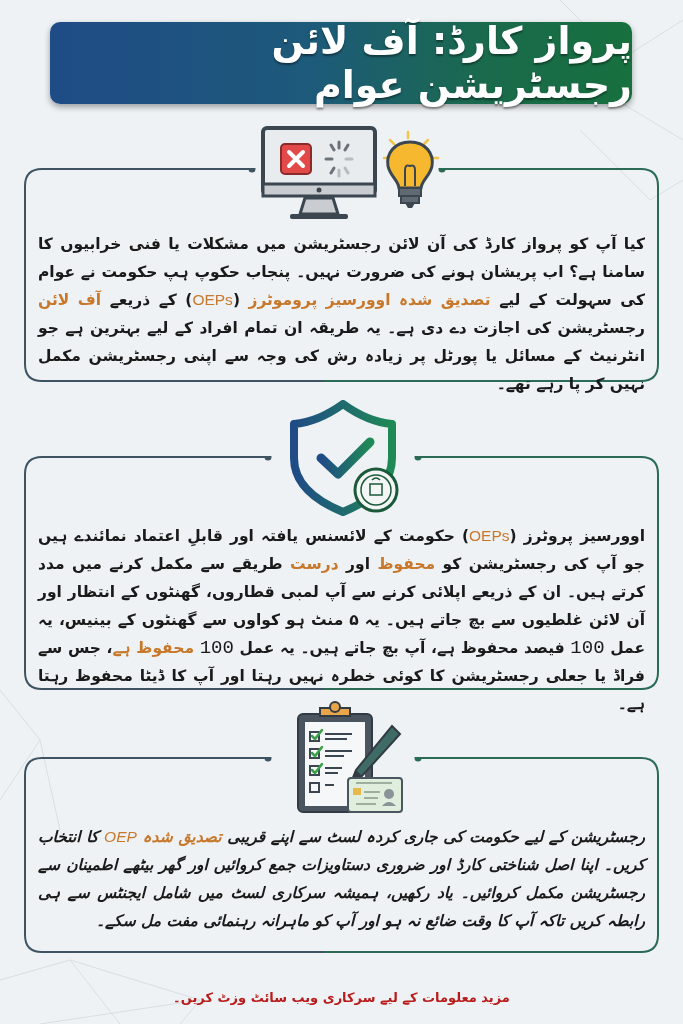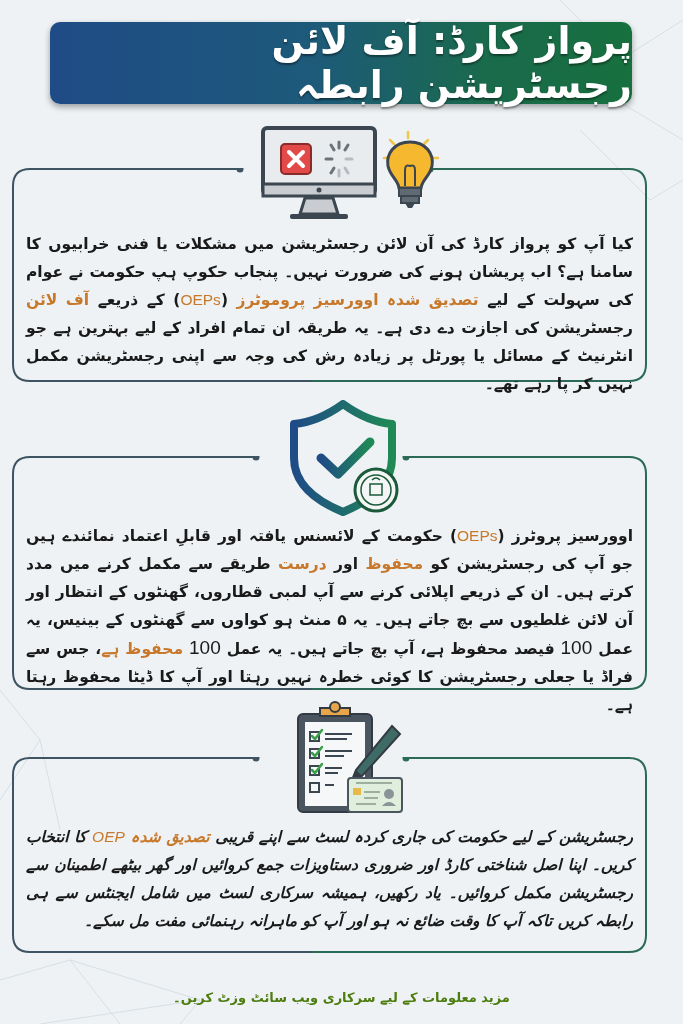--- a/index.html
+++ b/index.html
@@ -15,57 +15,57 @@
     background:linear-gradient(90deg,#1f4b86 0%,#1d5a7a 45%,#1a6a4c 75%,#17703e 100%);
     box-shadow:0 3px 6px rgba(0,0,0,.35);
     display:flex; align-items:center; justify-content:center; z-index:2;
   }
   .banner-title {
     color:#fff; font-size:38px; font-weight:bold; direction:rtl;
     font-family:"DejaVu Sans", sans-serif; letter-spacing:0;
     text-shadow:0 2px 2px rgba(0,0,0,.4);
   }
   .card {
-    position:absolute; left:12px; width:635px; z-index:1;
+    position:absolute; left:24px; width:635px; z-index:1;
   }
   .card-frame { position:absolute; inset:0; }
   .card-body {
     position:absolute; left:14px; right:14px;
     direction:rtl; text-align:justify; text-align-last:right;
     color:#1a1a1a; font-size:15.5px; line-height:28px;
     font-weight:bold;
   }
   .hl { color:#c8782a; }
   .latin { font-family:"Liberation Sans", sans-serif; font-weight:normal; }
-  .num { font-family:Liberation Sans, sans-serif; font-weight:normal; font-size:19px;margin-top:24px; }
+  .num { font-family:Liberation Mono, monospace; font-weight:normal; font-size:19px;margin-top:24px; }
   .icon-wrap { position:absolute; z-index:3; }
   .footer {
     position:absolute; left:0; right:0; top:990px; text-align:center;
-    direction:rtl; font-size:13px; color:#4d7c0f; font-weight:bold; z-index:2;
+    direction:rtl; font-size:13px; color:#b91c1c; font-weight:bold; z-index:2;
   }
 </style>
 </head>
 <body>
 
 <svg class="bg-lines" width="683" height="1024">
   <g stroke="#d8dfe4" stroke-width="1" fill="none">
     <path d="M560 0 L620 60 L683 20"></path>
     <path d="M600 90 L683 140"></path>
     <path d="M580 130 L650 200 L683 180"></path>
     <path d="M0 690 L40 740 L0 800"></path>
     <path d="M40 740 L60 830"></path>
     <path d="M70 960 L120 1024"></path>
     <path d="M70 960 L200 1000 L180 1024"></path>
     <path d="M200 1000 L40 1024"></path>
     <path d="M0 980 L70 960"></path>
   </g>
 </svg>
 
 <div class="banner">
-  <span class="banner-title">پرواز کارڈ: آف لائن رجسٹریشن رابطہ</span>
+  <span class="banner-title">پرواز کارڈ: آف لائن رجسٹریشن عوام</span>
 </div>
 
 <div class="card" style="top:168px;height:214px;">
   <svg class="card-frame" width="635" height="214">
     <path d="M228 1 H18 Q1 1 1 18 V196 Q1 213 18 213 H300" stroke="#3e5463" stroke-width="2" fill="none"></path>
     <path d="M300 213 H617 Q634 213 634 196 V18 Q634 1 617 1 H418" stroke="#2b6b55" stroke-width="2" fill="none"></path>
     <circle cx="228" cy="1" r="3.5" fill="#3e5463"></circle>
     <circle cx="418" cy="1" r="3.5" fill="#2b6b55"></circle>
   </svg>
   <div class="card-body" style="top:62px;" id="card0"><span>کیا آپ کو پرواز کارڈ کی آن لائن رجسٹریشن میں مشکلات یا فنی خرابیوں کا سامنا ہے؟ اب پریشان ہونے کی ضرورت نہیں۔ پنجاب حکوپ ہپ حکومت نے عوام کی سہولت کے لیے </span><span class="hl">تصدیق شدہ اوورسیز پروموٹرز</span><span> (</span><span class="hl latin">OEPs</span><span>) کے ذریعے </span><span class="hl">آف لائن</span><span> رجسٹریشن کی اجازت دے دی ہے۔ یہ طریقہ ان تمام افراد کے لیے بہترین ہے جو انٹرنیٹ کے مسائل یا پورٹل پر زیادہ رش کی وجہ سے اپنی رجسٹریشن مکمل نہیں کر پا رہے تھے۔</span></div>

